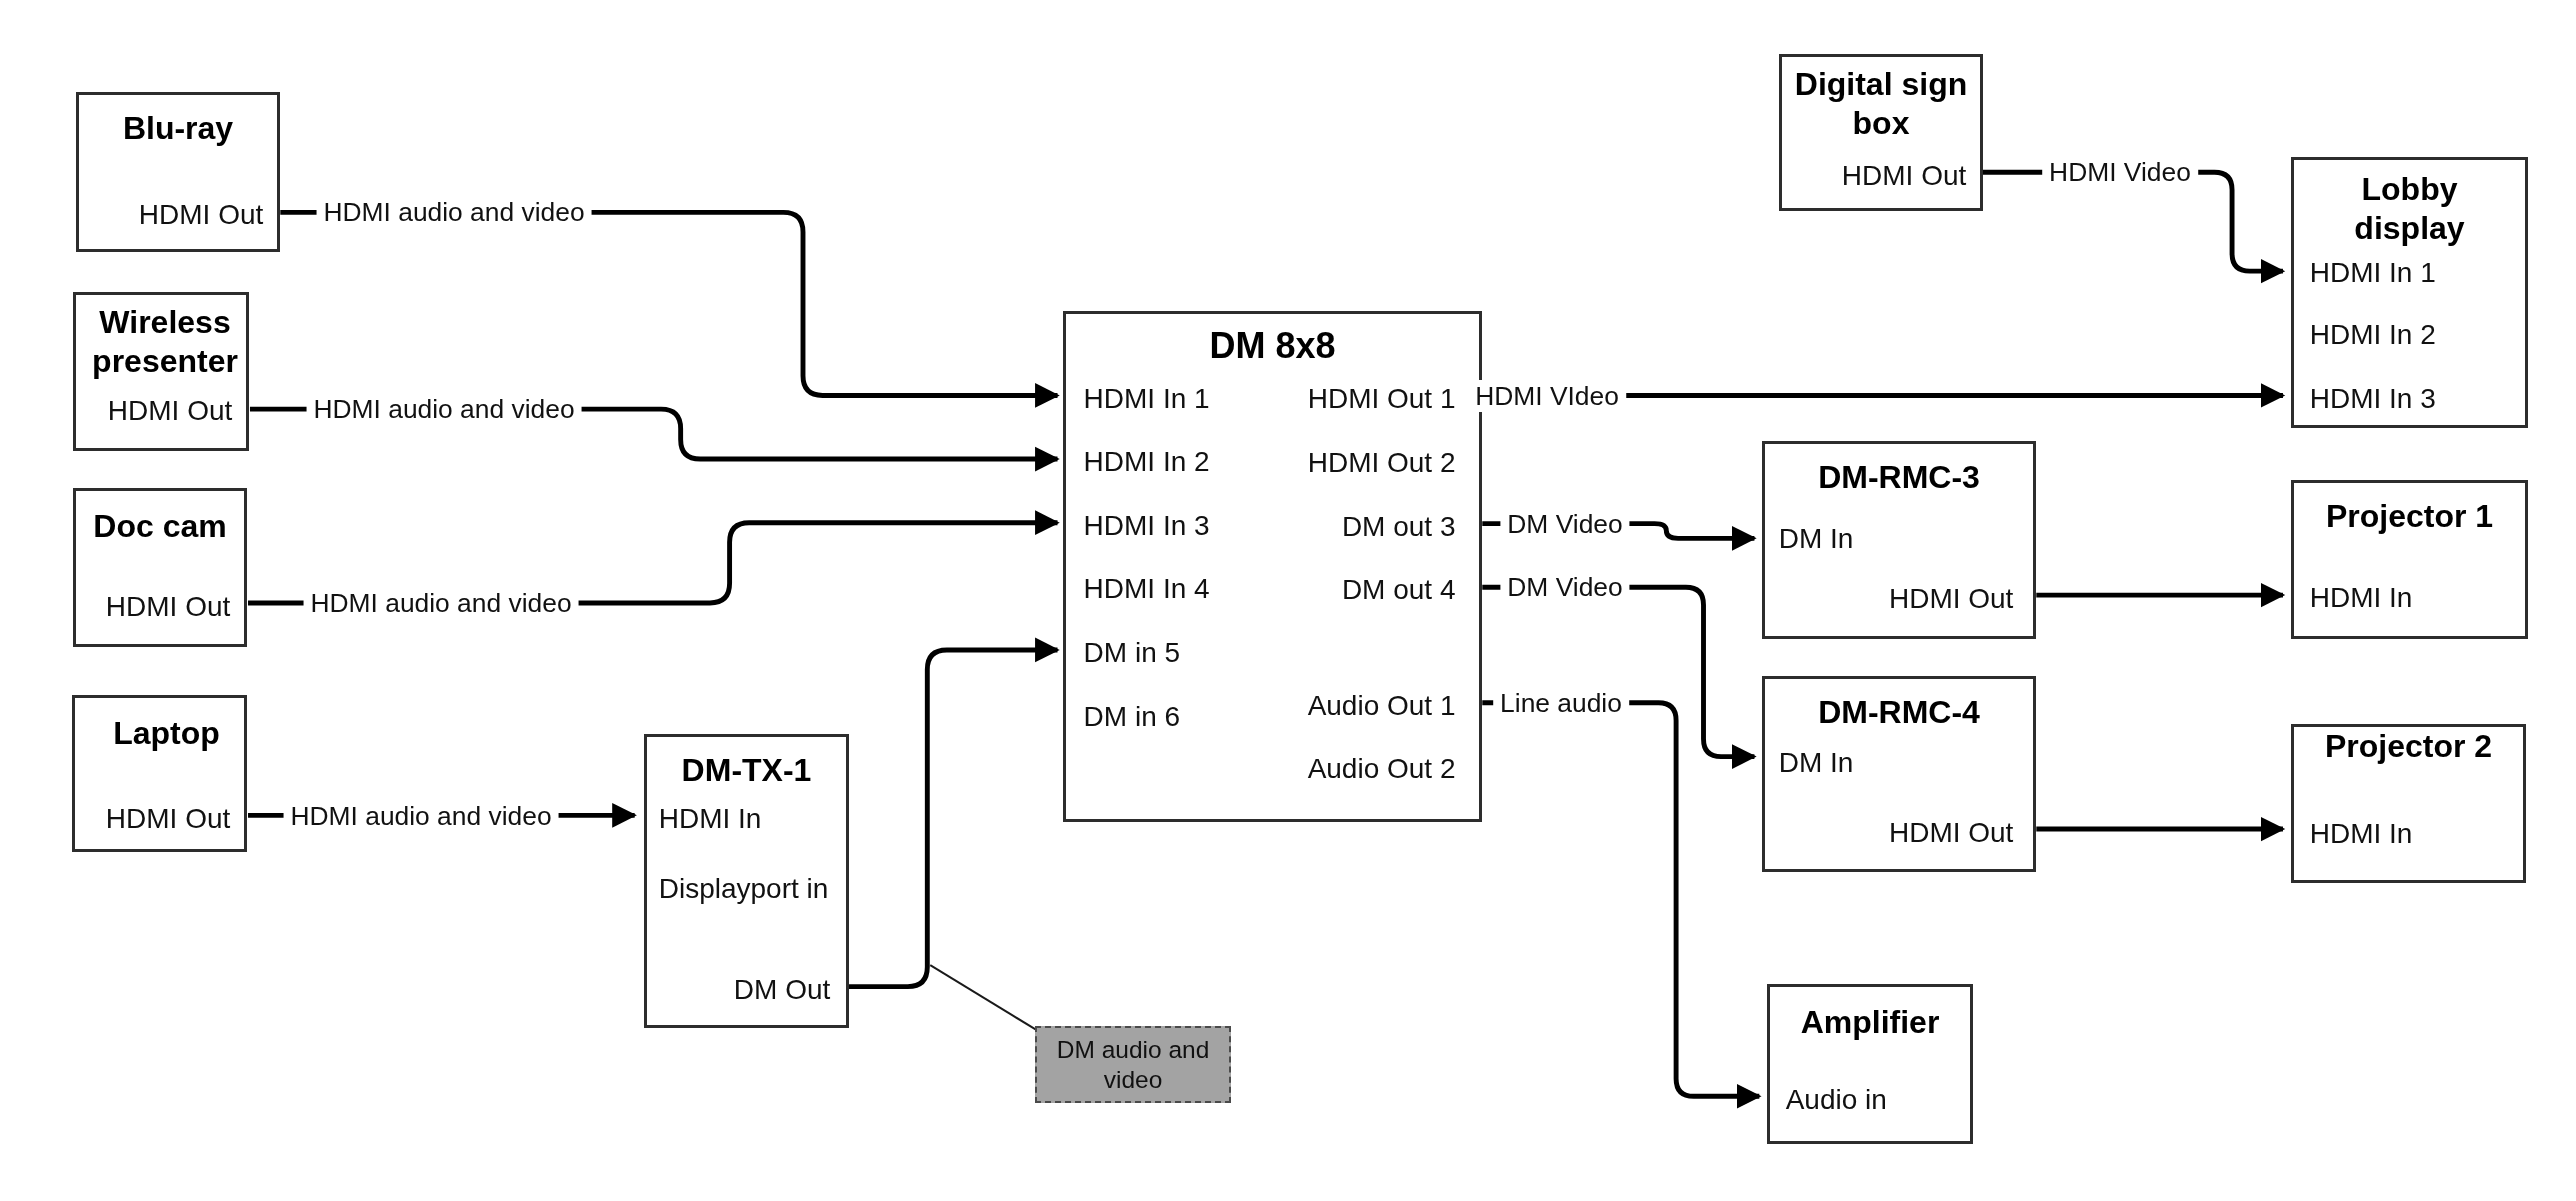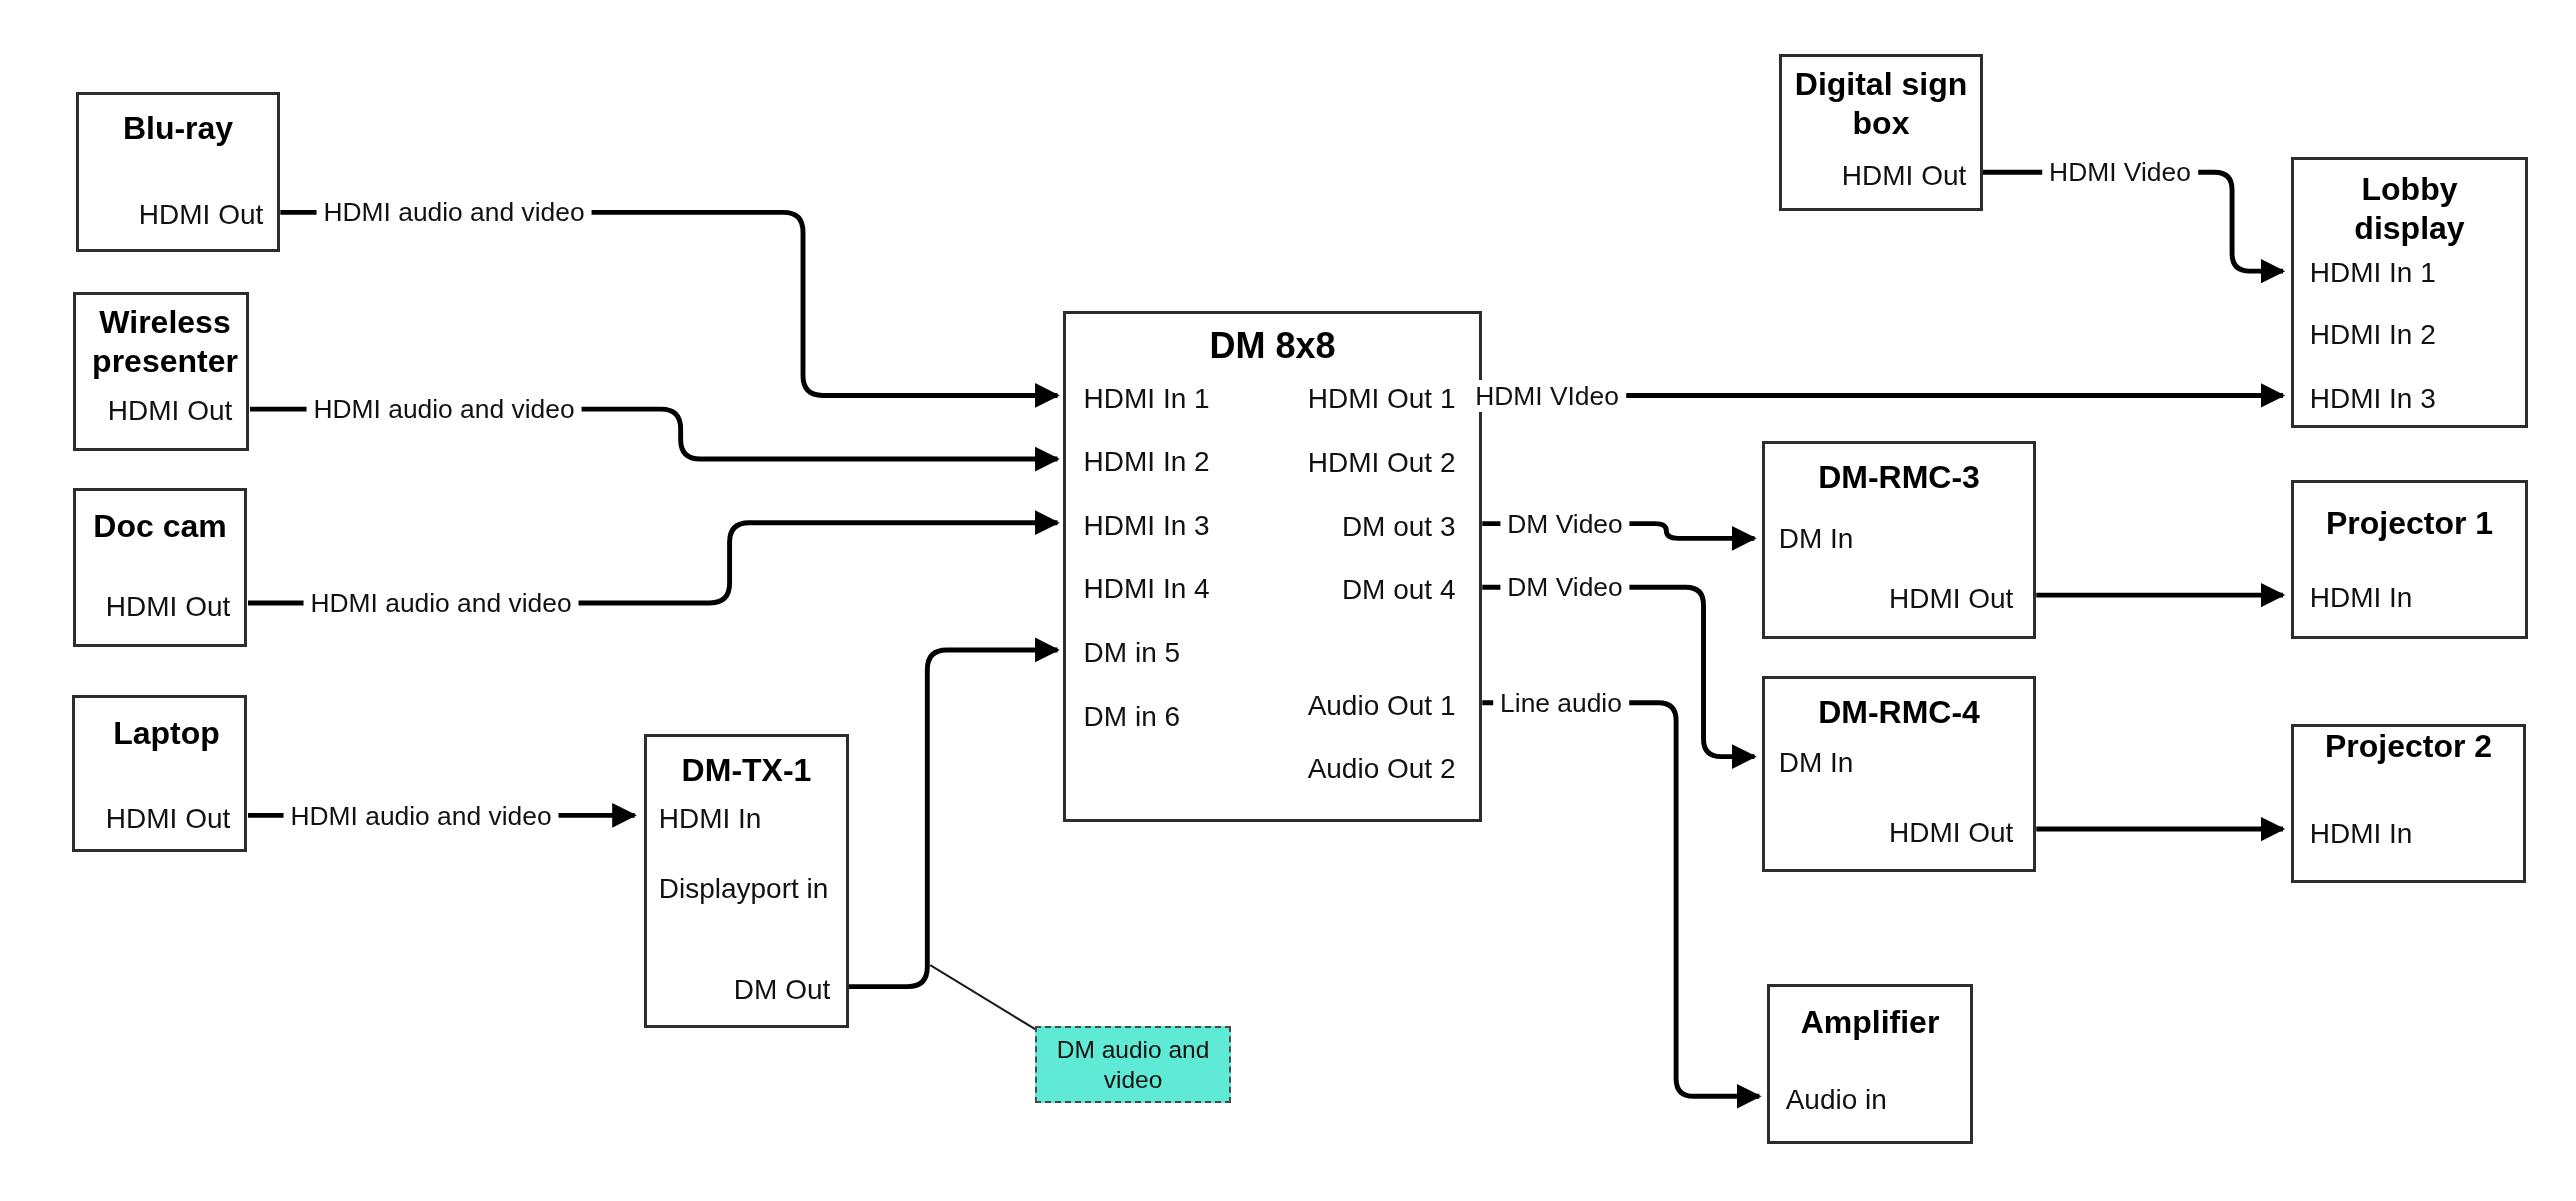--- a/index.html
+++ b/index.html
@@ -14,21 +14,21 @@
   }
   .node .title{
     font-weight:700;font-size:32px;line-height:39px;text-align:center;white-space:pre-line;
   }
   .port{position:absolute;font-size:28px;line-height:31px;white-space:nowrap;color:#111;}
   .wlabel{
     position:absolute;z-index:3;transform:translate(-50%,-50%);
     background:#ffffff;padding:0 6.9px;font-size:26.4px;line-height:32px;white-space:nowrap;color:#111;
   }
   .callout-box{
-    position:absolute;z-index:2;background:#5eead4;border:2px dashed #4a4a4a;box-sizing:border-box;
+    position:absolute;z-index:2;background:#a3a3a3;border:2px dashed #4a4a4a;box-sizing:border-box;
     display:flex;align-items:center;justify-content:center;text-align:center;
     font-size:24.5px;line-height:30px;color:#111;
   }
   .callout-box span{display:inline-block;max-width:176px;}
 </style>
 </head>
 <body>
 
 <div id="canvas">
 
@@ -110,21 +110,21 @@
     <span class="port" style="top:223px;left:15.7px;">HDMI In 3</span>
   </div>
 
   <div class="node" style="left:1762px;top:441px;width:274px;height:198px;">
     <div class="title" style="margin-top:13.7px;">DM-RMC-3</div>
     <span class="port" style="top:79px;left:13.7px;">DM In</span>
     <span class="port" style="top:139px;right:19.6px;">HDMI Out</span>
   </div>
 
   <div class="node" style="left:2291px;top:480px;width:237px;height:159px;">
-    <div class="title" style="margin-top:21px;">Projector 1</div>
+    <div class="title" style="margin-top:14px;">Projector 1</div>
     <span class="port" style="top:99px;left:15.7px;">HDMI In</span>
   </div>
 
   <div class="node" style="left:1762px;top:676px;width:274px;height:196px;">
     <div class="title" style="margin-top:13.7px;">DM-RMC-4</div>
     <span class="port" style="top:68px;left:13.7px;">DM In</span>
     <span class="port" style="top:138px;right:19.6px;">HDMI Out</span>
   </div>
 
   <div class="node" style="left:2291px;top:724px;width:235px;height:159px;">

